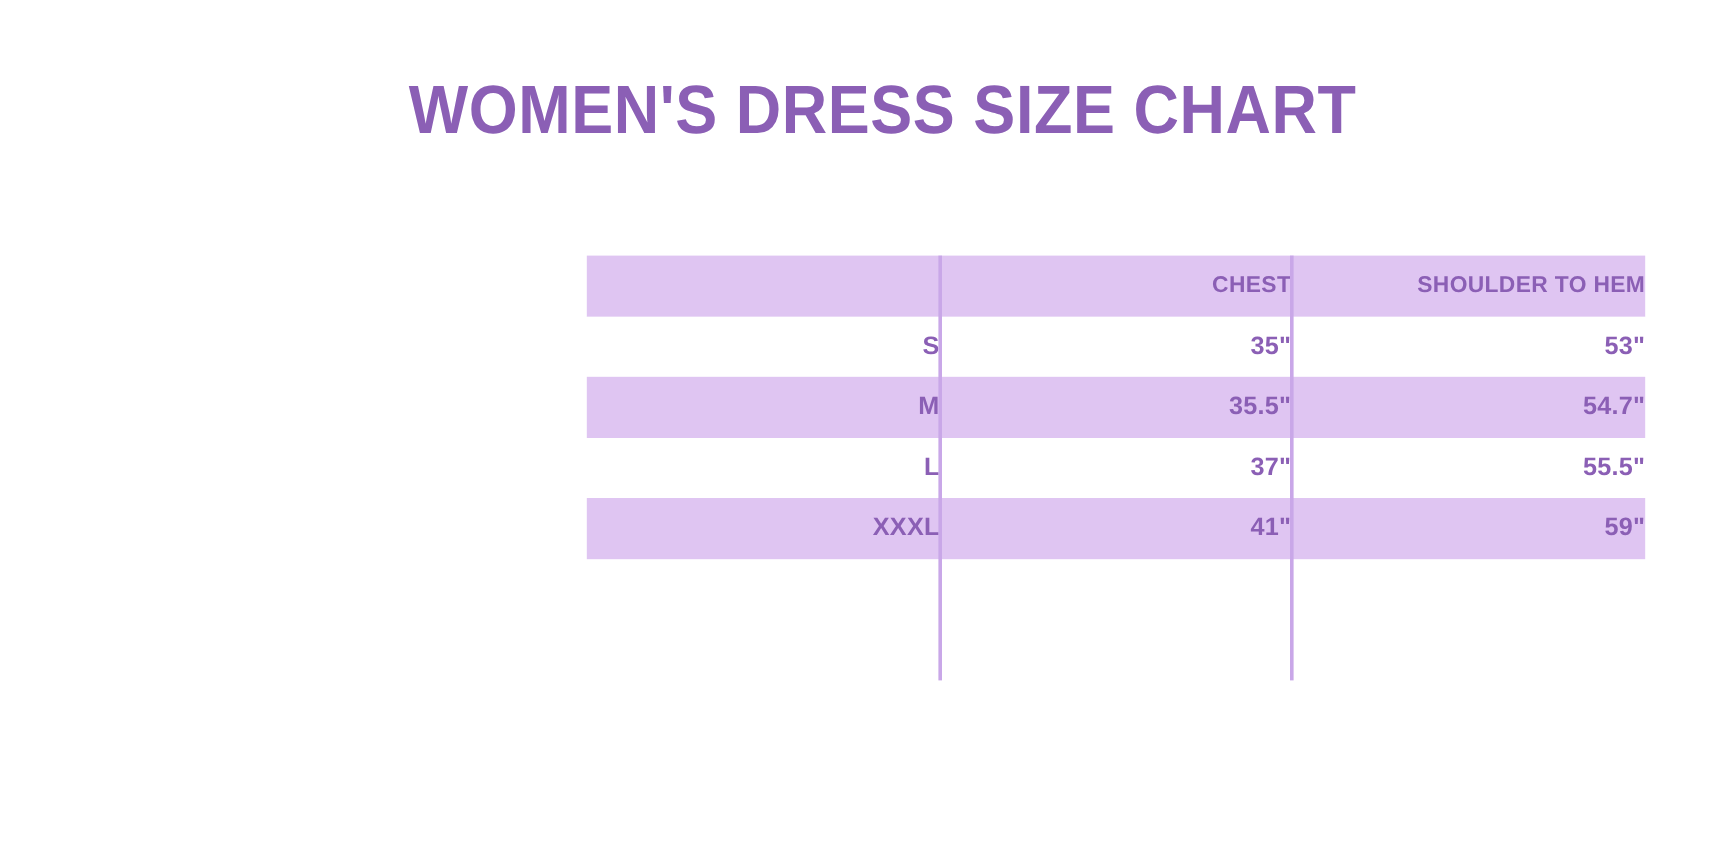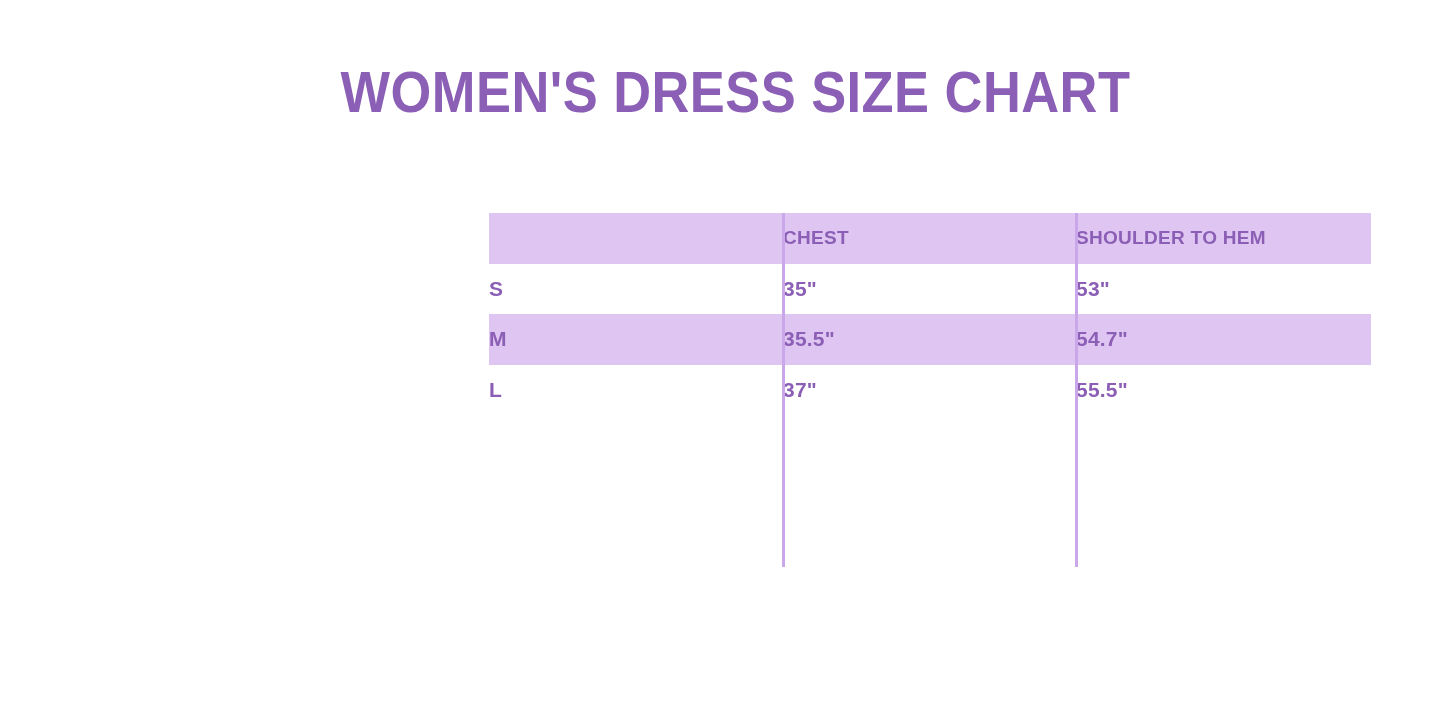--- a/index.html
+++ b/index.html
@@ -53,21 +53,21 @@
 
   table.size-table tr {
     height: 50.5px;
   }
 
   table.size-table th,
   table.size-table td {
     padding: 0;
     margin: 0;
     height: 50.5px;
-    text-align: left;
+    text-align: right;
     vertical-align: middle;
     font-family: "Liberation Sans", sans-serif;
     font-weight: bold;
     color: #8B5FB5;
     border: 0;
   }
 
   table.size-table th {
     font-size: 19px;
     letter-spacing: 0.3px;
@@ -139,20 +139,25 @@
       </tr>
 
       <tr class="row-plain">
         <td class="cell-size">L</td>
         <td>37"</td>
         <td>55.5"</td>
       </tr>
 
 
 
+      <tr class="row-shaded">
+        <td class="cell-size">XXXL</td>
+        <td>41"</td>
+        <td>59"</td>
+      </tr>
 
     </tbody>
   </table>
 
   <div class="col-divider d1"></div>
   <div class="col-divider d2"></div>
 
 </div>
 
 </body></html>

